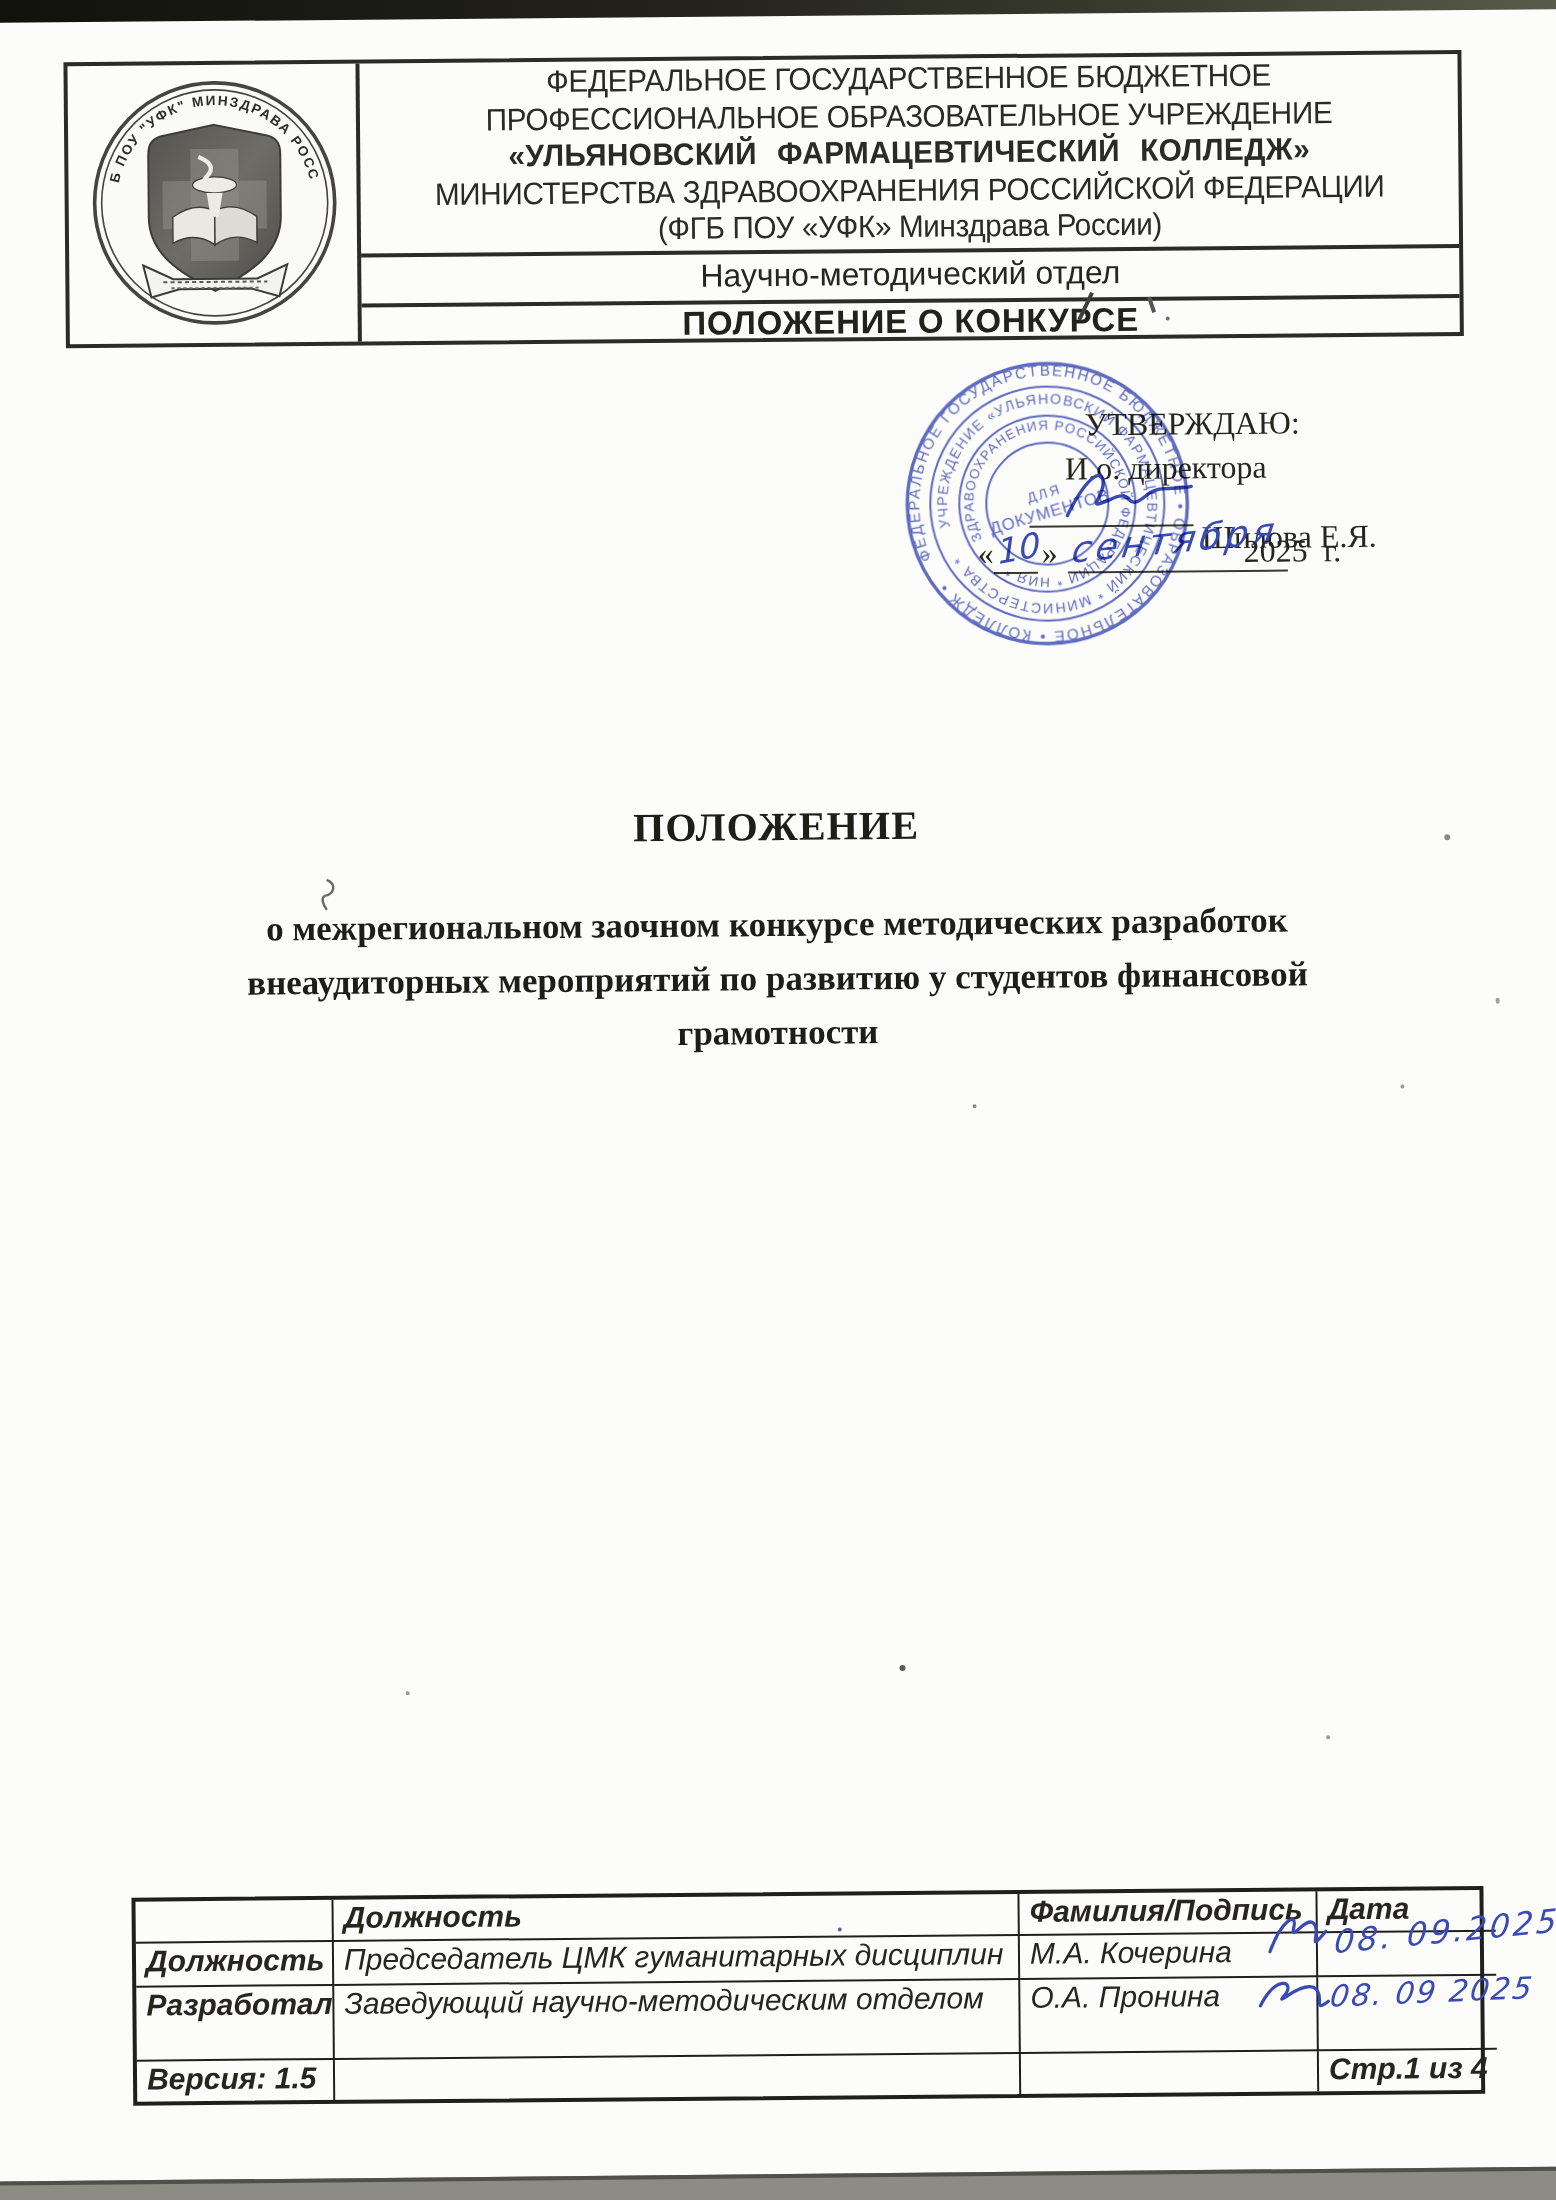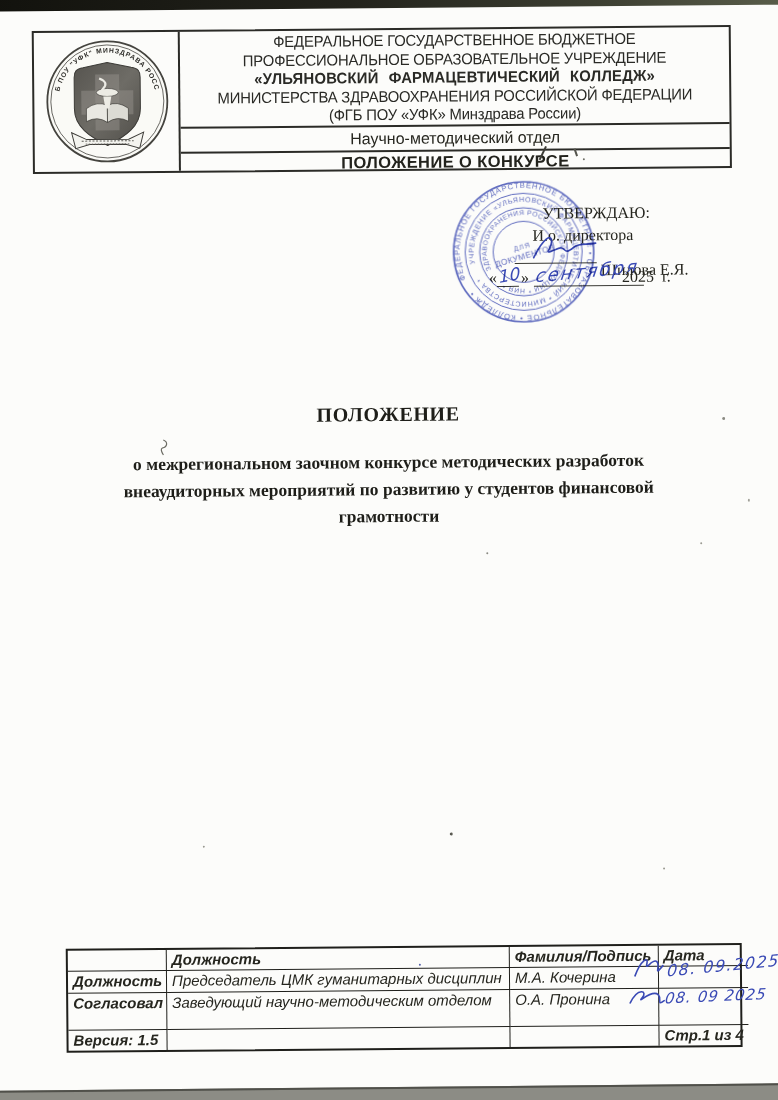--- a/index.html
+++ b/index.html
@@ -177,21 +177,21 @@
     <div></div>
     <div class="bold">Должность</div>
     <div class="bold">Фамилия/Подпись</div>
     <div class="bold last-col">Дата</div>
 
     <div class="bold">Должность</div>
     <div>Председатель ЦМК гуманитарных дисциплин</div>
     <div>М.А. Кочерина</div>
     <div class="last-col"></div>
 
-    <div class="bold tall">Согласовал</div>
+    <div class="bold tall">Разработал</div>
     <div class="tall">Заведующий научно-методическим отделом</div>
     <div class="tall">О.А. Пронина</div>
     <div class="last-col"></div>
 
     <div class="bold last-row">Версия: 1.5</div>
     <div class="last-row"></div>
     <div class="last-row"></div>
     <div class="bold last-row last-col">Стр.1 из 4</div>
   </div>
 

